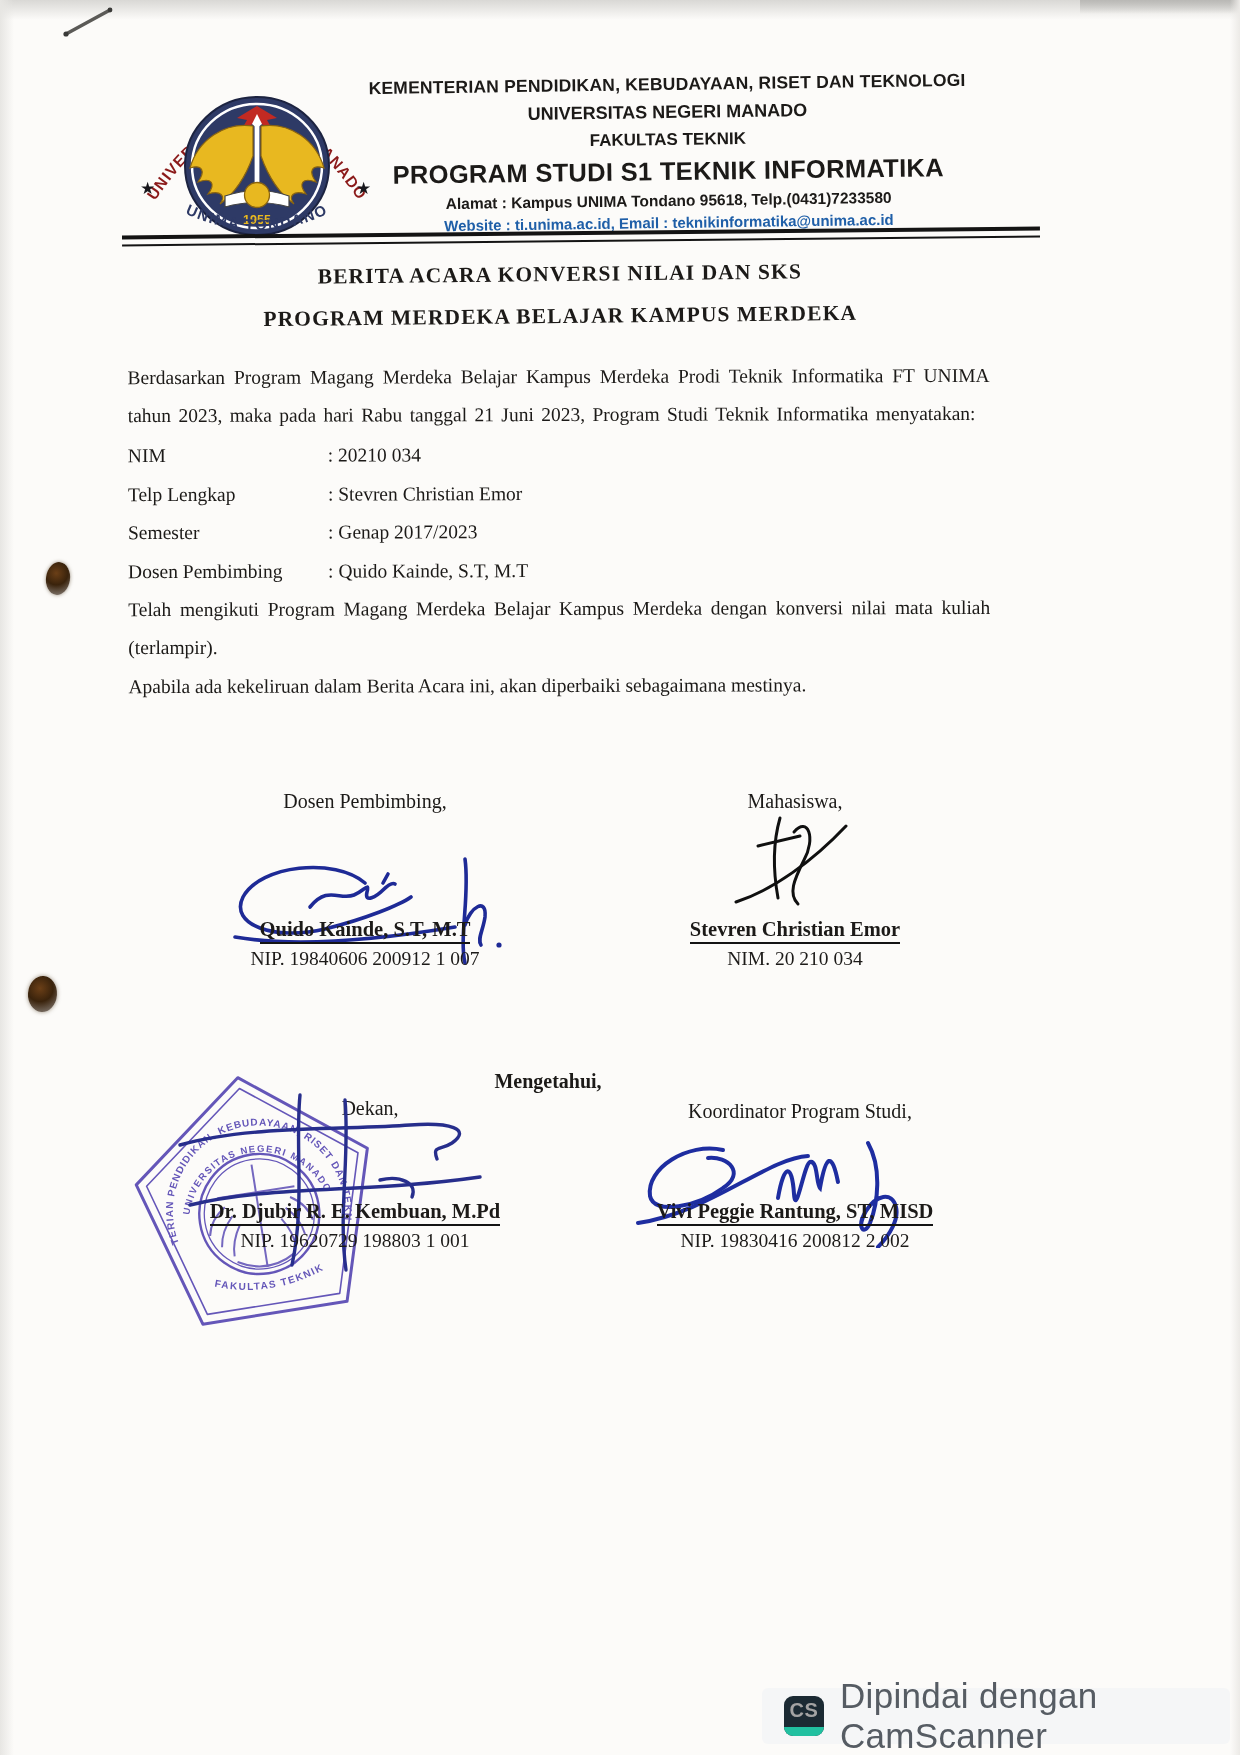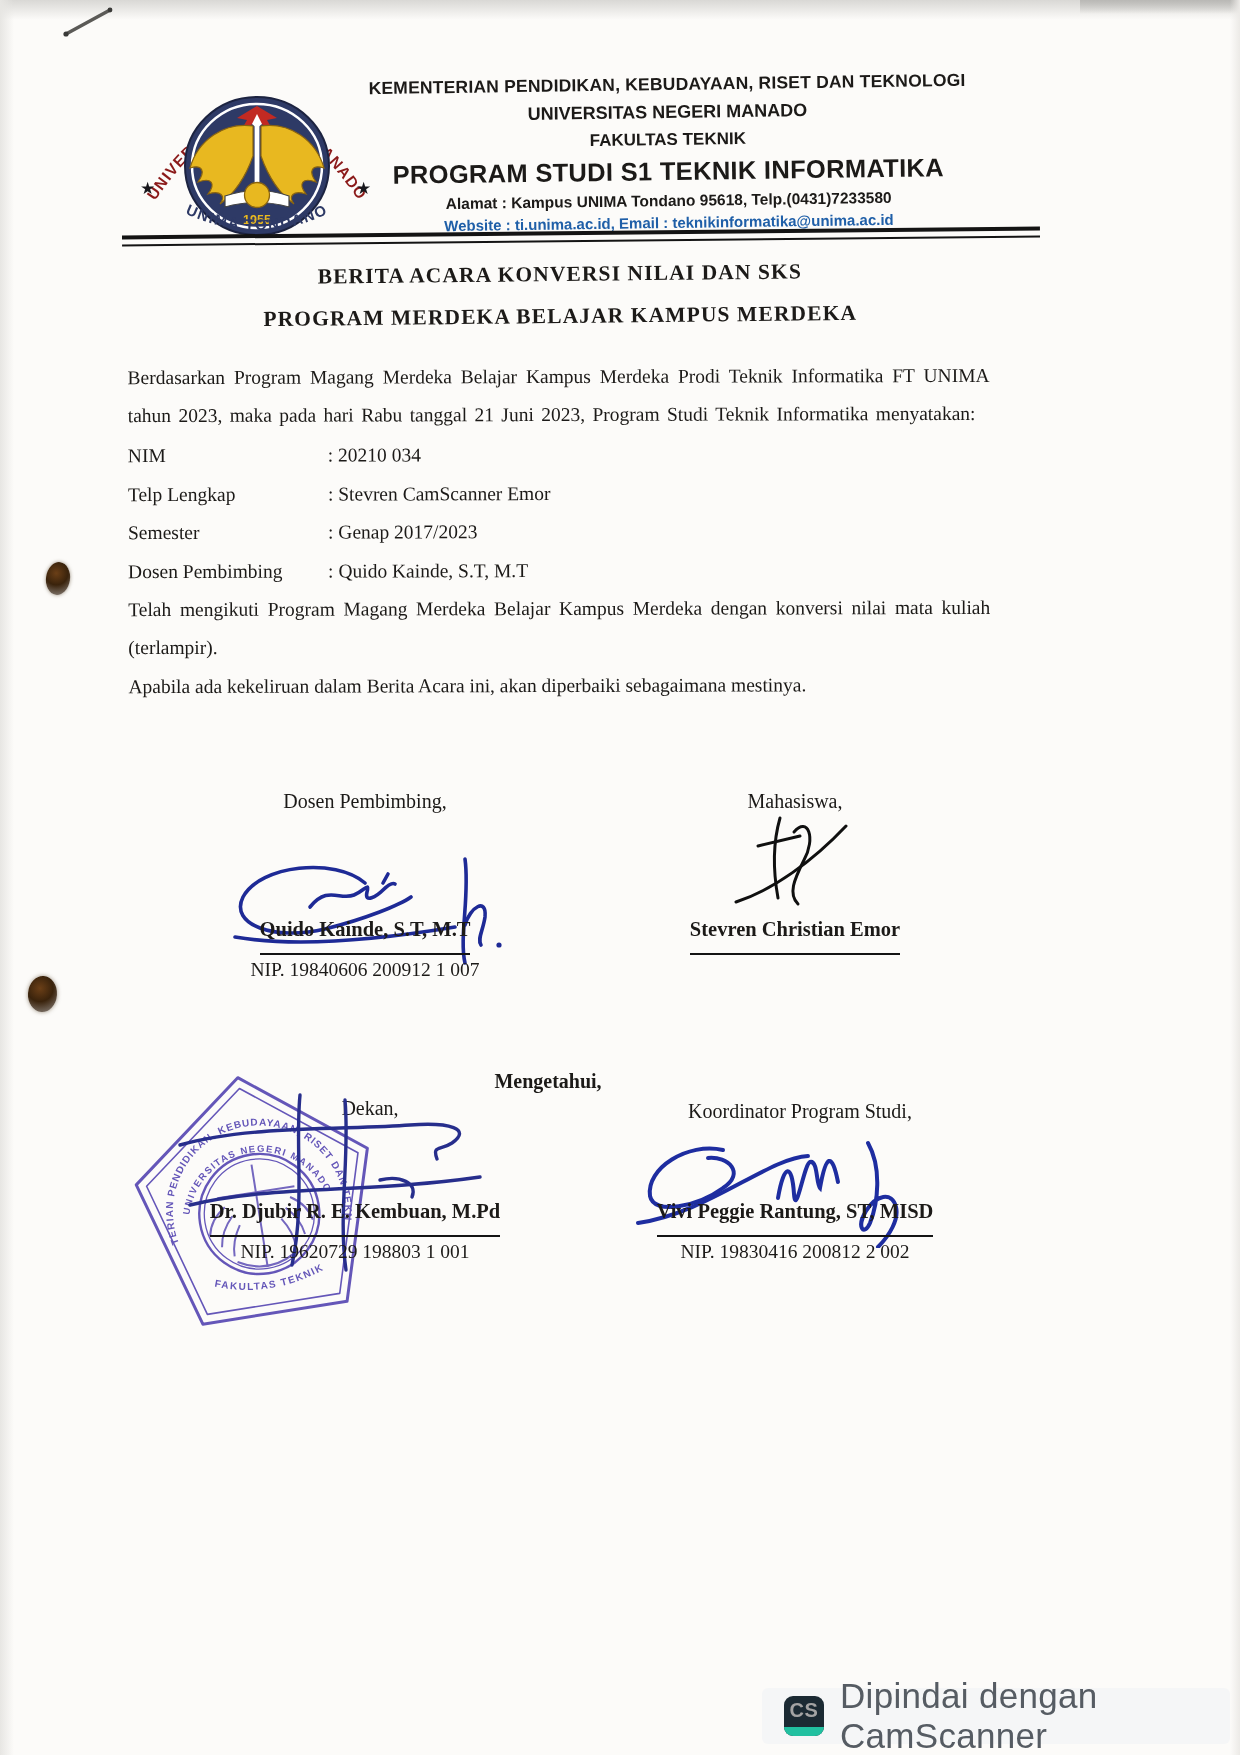--- a/index.html
+++ b/index.html
@@ -40,21 +40,21 @@
   .body-block{position:absolute;left:128px;top:358px;width:862px;font-size:19.5px;transform:rotate(-0.15deg);}
   .intro{line-height:1.95;text-align:justify;word-spacing:2.5px;}
   .fields{margin-top:2px;}
   .field-row{display:flex;line-height:1.98;}
   .field-label{width:200px;flex:0 0 200px;}
   .closing{line-height:1.95;text-align:justify;}
 
   
   .sig-role{position:absolute;font-size:20px;text-align:center;}
   .sig-name-block{position:absolute;text-align:center;}
-  .sig-name{font-weight:bold;font-size:20.5px;display:inline-block;border-bottom:2.5px solid #141414;padding-bottom:12px;}
+  .sig-name{font-weight:bold;font-size:20.5px;display:inline-block;border-bottom:2.5px solid #141414;padding-bottom:1px;}
   .sig-id{font-size:19.5px;margin-top:4px;}
   .svg-abs{position:absolute;}
 
   
   .hole{position:absolute;border-radius:50%;
     background:radial-gradient(circle at 40% 35%, #6b3f17 0%, #3a230c 45%, #15090276 100%);
     box-shadow:0 0 4px rgba(60,40,10,.5);}
   .hole1{left:46px;top:562px;width:24px;height:33px;transform:rotate(8deg);}
   .hole2{left:28px;top:976px;width:29px;height:36px;transform:rotate(4deg);}
 
@@ -142,21 +142,21 @@
 
   <div class="body-block">
     <div class="intro">Berdasarkan Program Magang Merdeka Belajar Kampus Merdeka Prodi Teknik Informatika FT UNIMA tahun 2023, maka pada hari Rabu tanggal 21 Juni 2023, Program Studi Teknik Informatika menyatakan:</div>
     <div class="fields">
       <div class="field-row">
         <div class="field-label">NIM</div>
         <div class="field-value">: 20210 034</div>
       </div>
       <div class="field-row">
         <div class="field-label">Telp Lengkap</div>
-        <div class="field-value">: Stevren CamScanner Emor</div>
+        <div class="field-value">: Stevren Christian Emor</div>
       </div>
       <div class="field-row">
         <div class="field-label">Semester</div>
         <div class="field-value">: Genap 2017/2023</div>
       </div>
       <div class="field-row">
         <div class="field-label">Dosen Pembimbing</div>
         <div class="field-value">: Quido Kainde, S.T, M.T</div>
       </div>
     </div>
@@ -187,20 +187,21 @@
       <path d="M 8,96 C 45,84 85,55 118,20"></path>
     </g>
   </svg>
 
   <div class="sig-name-block" style="left:165px;top:918px;width:400px;">
     <div class="sig-name">Quido Kainde, S.T, M.T</div>
     <div class="sig-id">NIP. 19840606 200912 1 007</div>
   </div>
   <div class="sig-name-block" style="left:595px;top:918px;width:400px;">
     <div class="sig-name">Stevren Christian Emor</div>
+    <div class="sig-id">NIM. 20 210 034</div>
   </div>
 
   <div class="sig-role" style="left:148px;top:1070px;width:800px;font-weight:bold;">Mengetahui,</div>
   <div class="sig-role" style="left:185px;top:1097px;width:370px;">Dekan,</div>
   <div class="sig-role" style="left:610px;top:1100px;width:380px;">Koordinator Program Studi,</div>
 
   <svg class="svg-abs" style="left:124px;top:1062px;width:270px;height:280px;opacity:.88;" viewBox="0 0 270 280">
     <defs>
       <path id="stampArcOuter" d="M 52,172 A 86,86 0 1 1 218,172" fill="none"></path>
       <path id="stampArcInner" d="M 64,174 A 72,72 0 1 1 206,174" fill="none"></path>

